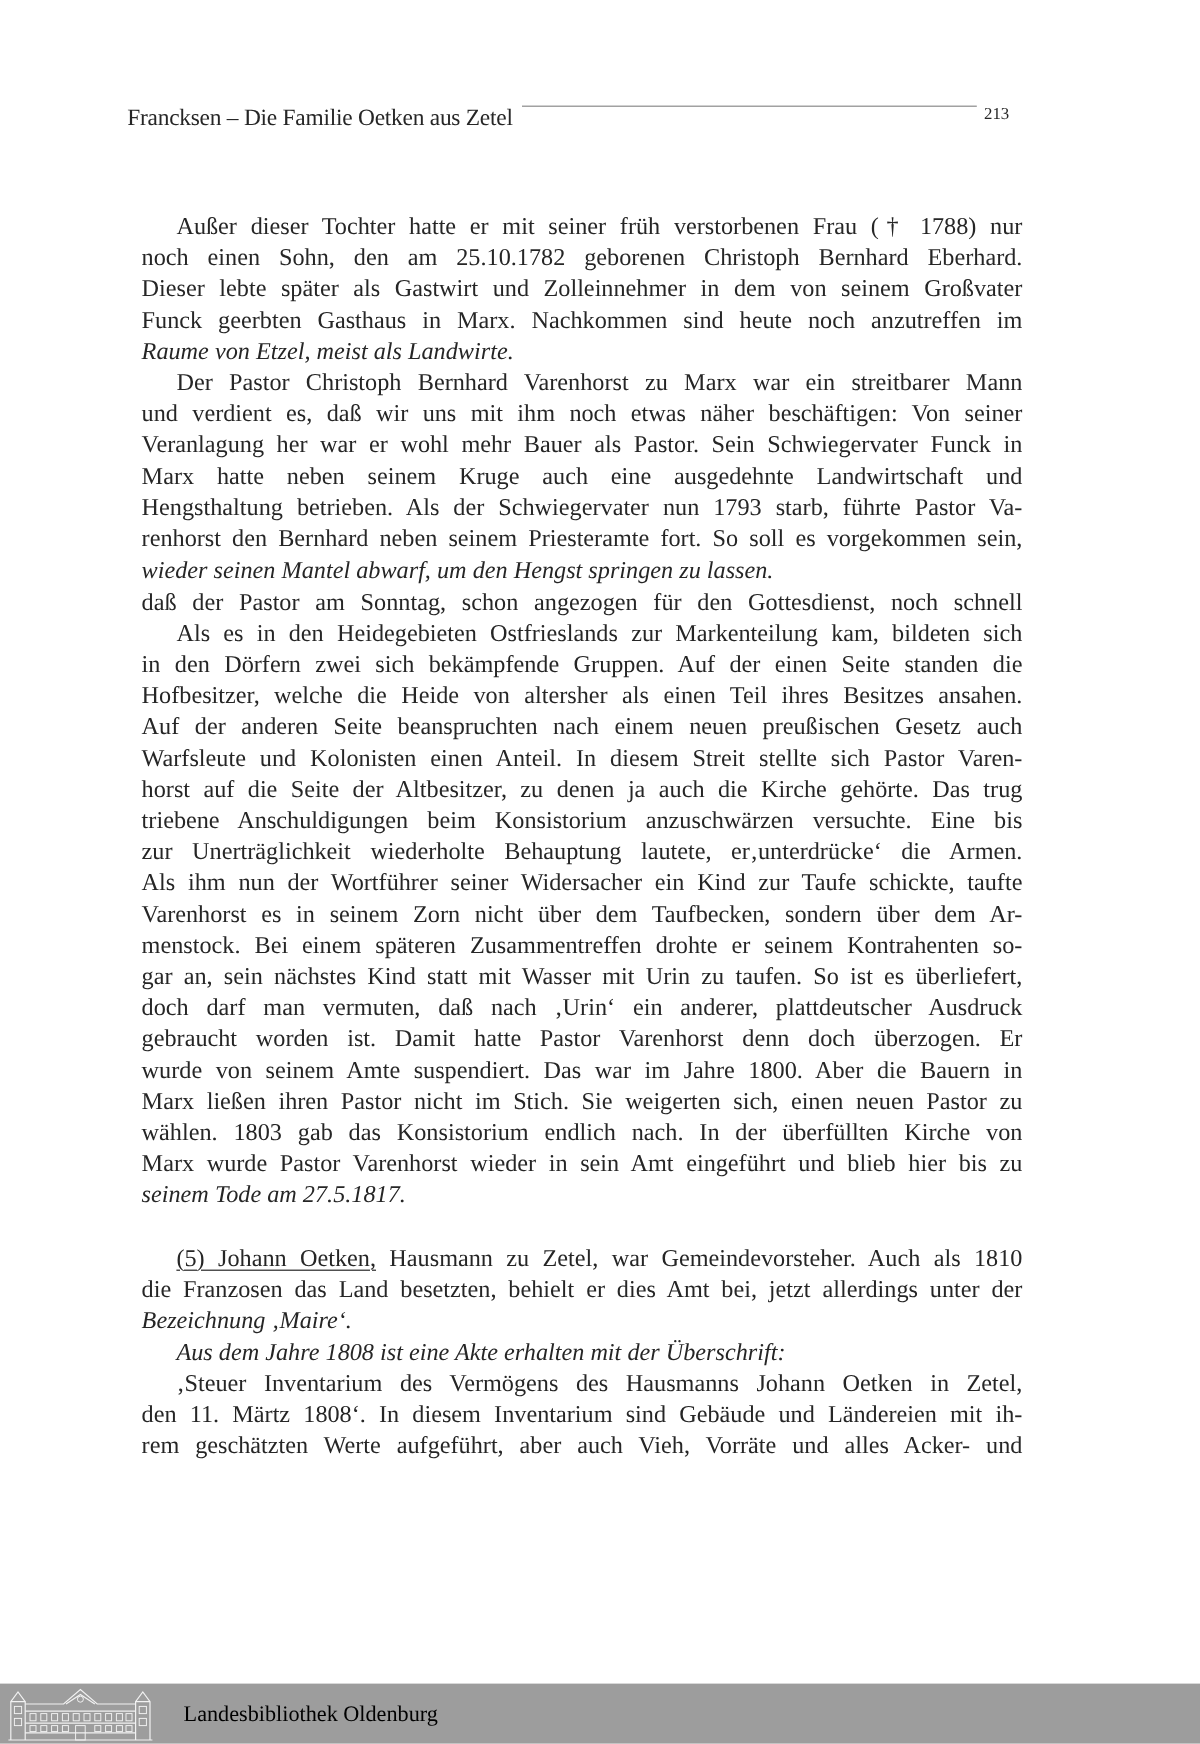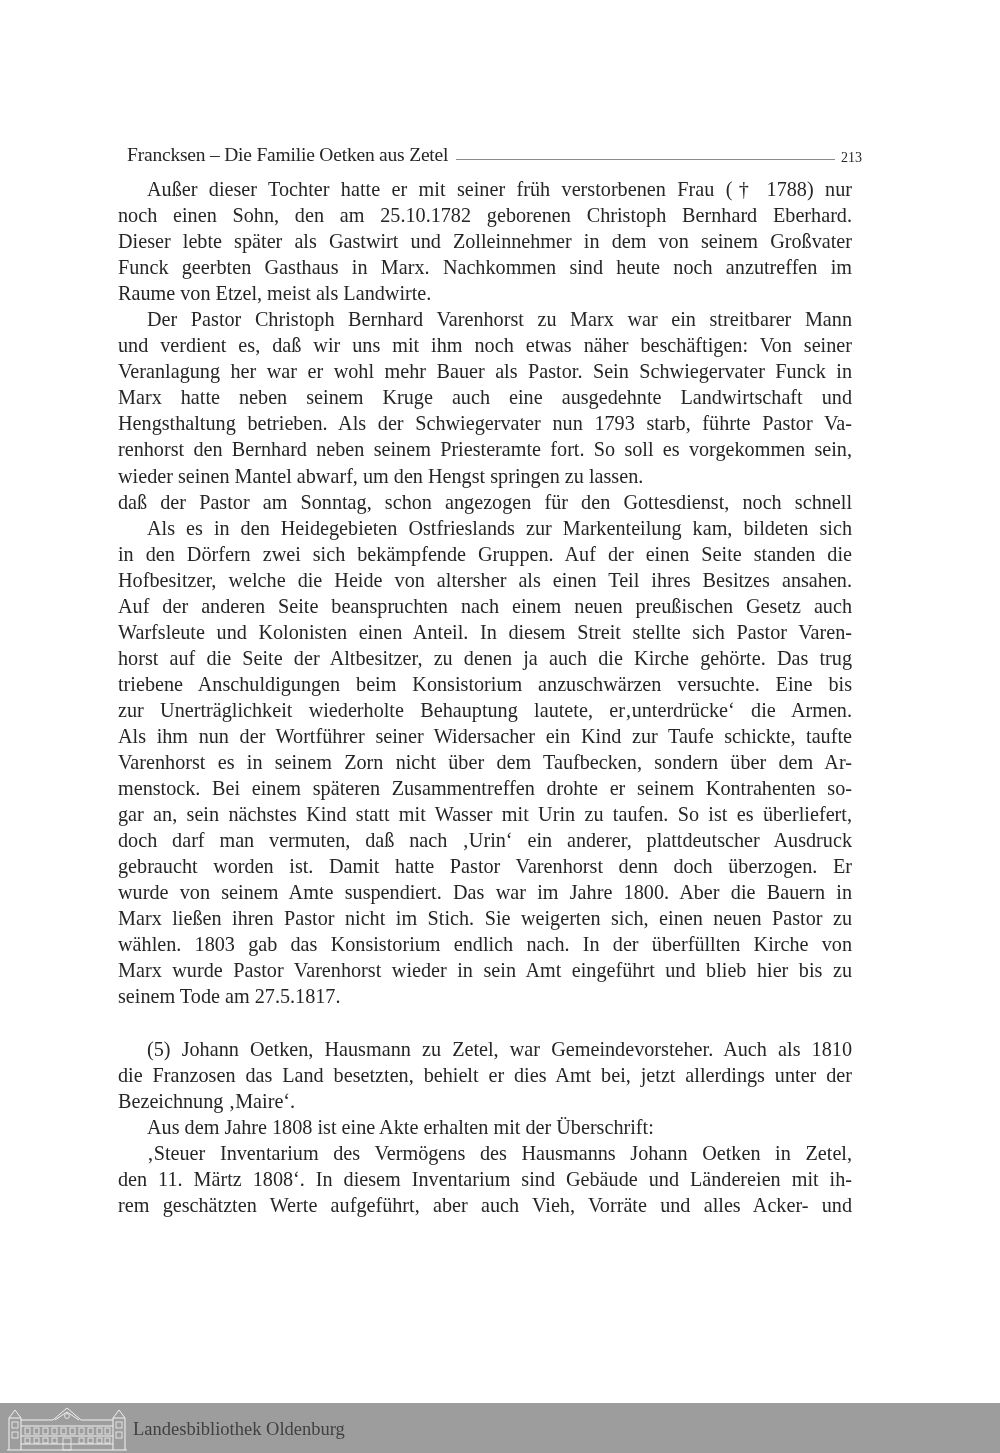--- a/index.html
+++ b/index.html
@@ -1,41 +1,41 @@
 <!DOCTYPE html>
 <html><head>
   <meta charset="utf-8">
   <style>
     html, body { margin: 0; padding: 0; }
     body {
       width: 1000px; height: 1453px; background: #ffffff; position: relative; overflow: hidden;
       font-family: "Liberation Serif", "DejaVu Serif", serif; color: #262626;
     }
     .header {
-      position: absolute; left: 127px; top: 88px; width: 735px; height: 30px;
-      display: flex; align-items: flex-end; margin-top: 48px;
+      position: absolute; left: 106px; top: 88px; width: 735px; height: 30px;
+      display: flex; 
     }
     .header .title { font-size: 19.5px; white-space: nowrap; letter-spacing: -0.2px; }
     .header .rule { flex: 1; border-bottom: 1px solid #8a8a8a; margin: 0 6px 6px 8px; height: 0; }
     .header .pagenum { font-size: 14px; white-space: nowrap; }
     .body-text { position: absolute; left: 118px; top: 176px; width: 734px; }
     .line {
       font-size: 20.2px; line-height: 26.05px; height: 26.05px; white-space: nowrap;
       text-align: justify; text-align-last: justify; overflow: visible;
     }
-    .line.last { text-align-last: left; }
+    .line.last { text-align-last: left; font-style: italic; }
     .line.indent { text-indent: 29px; }
     .gap { height: 26px; }
-    .ul { text-underline-offset: 3px; text-decoration-thickness: 1px; }
+    .ul { text-decoration: underline; text-underline-offset: 3px; text-decoration-thickness: 1px; }
     .footer {
       position: absolute; left: 0; top: 1403px; width: 1000px; height: 50px; background: #9d9d9d;
       display: flex; align-items: center;
     }
     .footer .logo { width: 124px; height: 48px; margin-left: 5px; }
-    .footer .lib { color: #404040; font-size: 18.5px; margin-left: 4px; margin-top: 2px; }
+    .footer .lib { color: #000000; font-size: 18.5px; margin-left: 24px; margin-top: 2px; }
   </style>
 </head>
 <body>
 
 <div class="header">
   <span class="title">Francksen – Die Familie Oetken aus Zetel</span>
   <span class="rule"></span>
   <span class="pagenum">213</span>
 </div>
 

